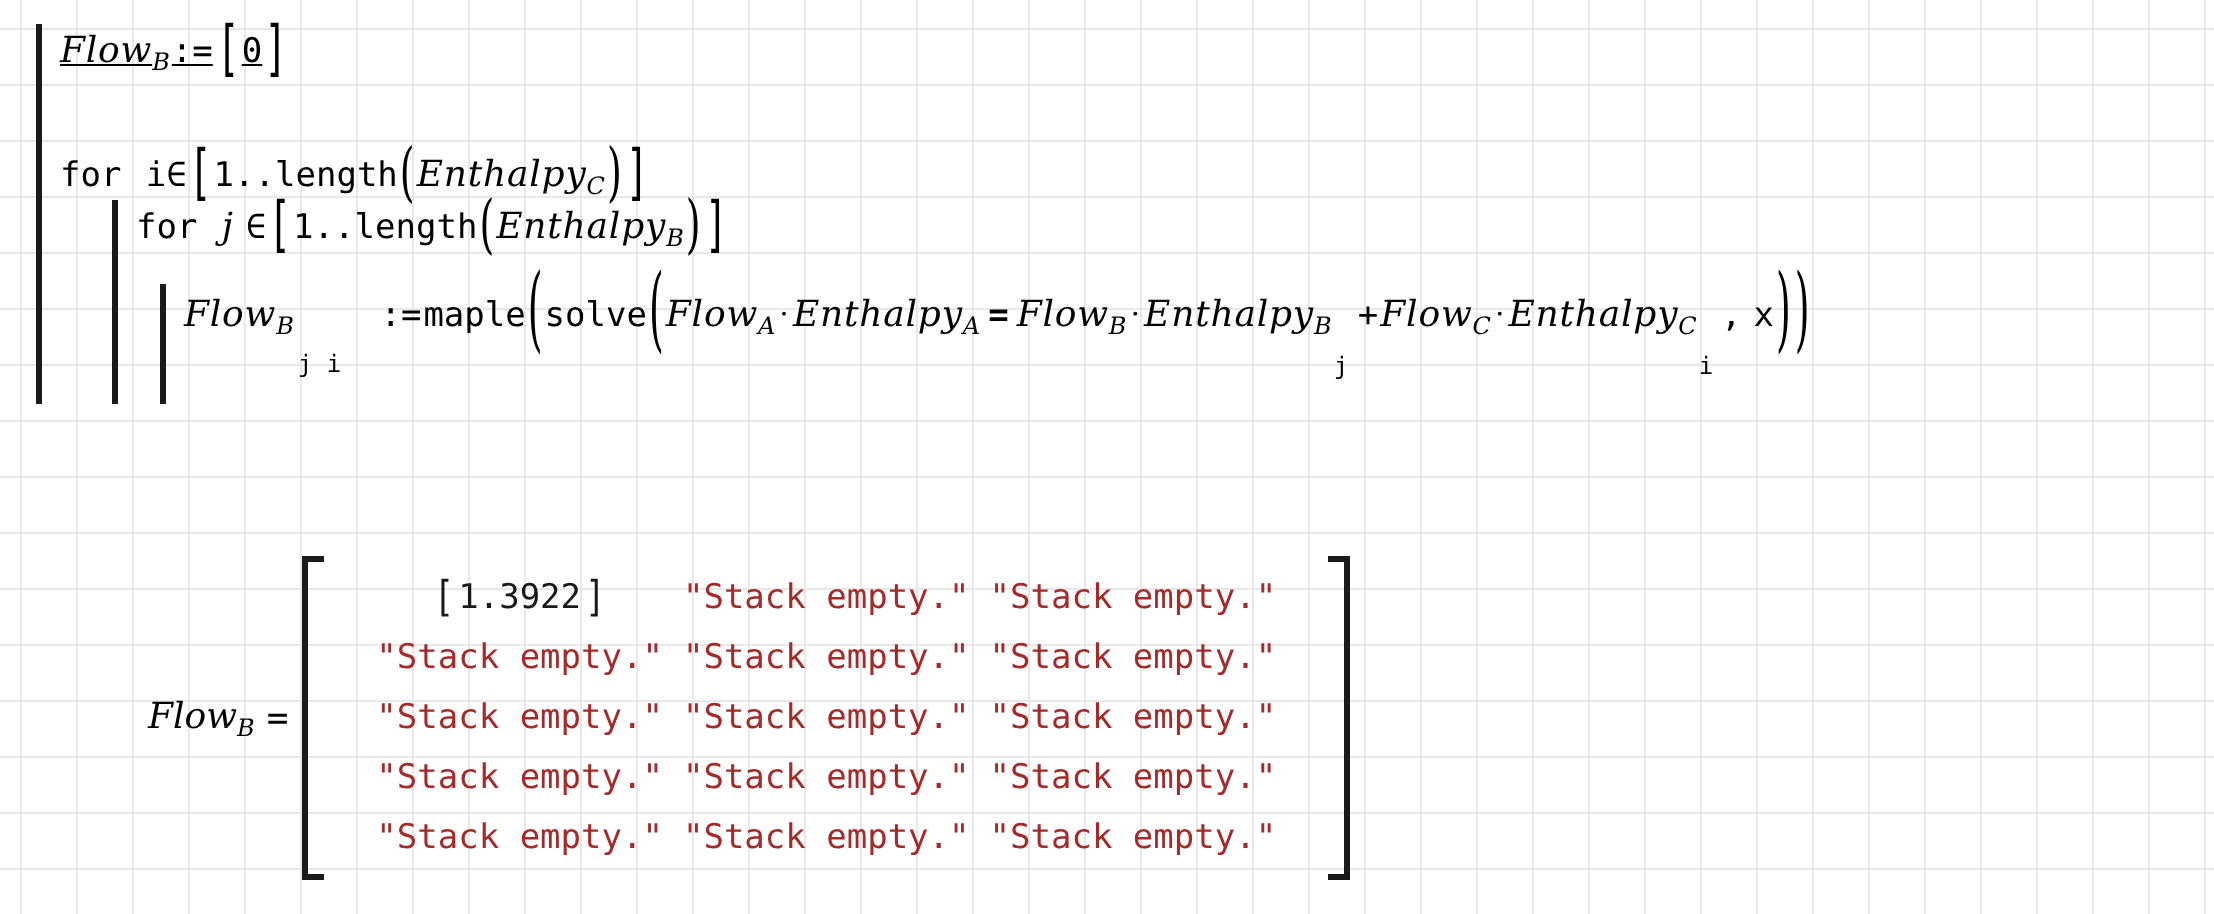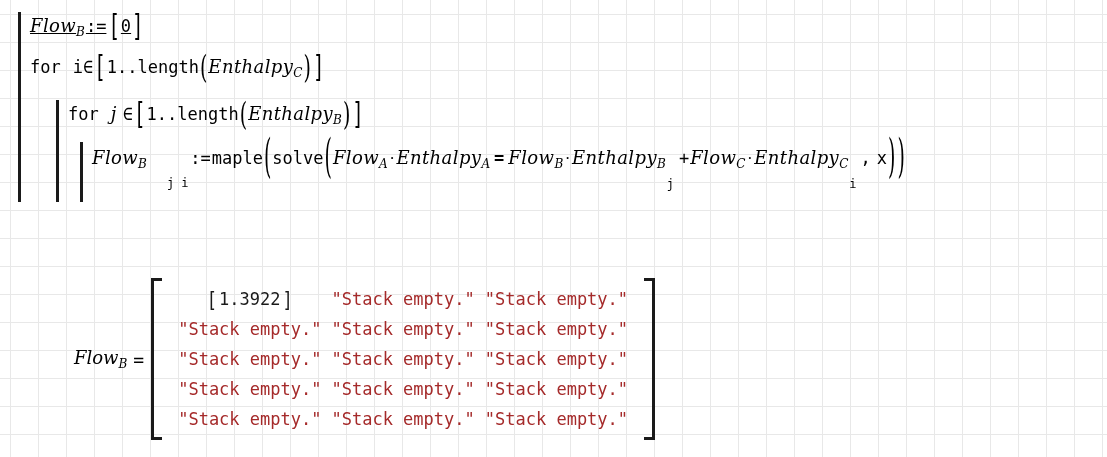--- a/index.html
+++ b/index.html
@@ -113,33 +113,33 @@
   }
   #prog-bar-outer { left: 0px;  top: 4px;  height: 190px; }
   #prog-bar-mid   { left: 38px; top: 92px; height: 102px; }
   #prog-bar-inner { left: 62px; top: 134px; height: 60px; }
 
   .prog-line {
     position: absolute;
     white-space: nowrap;
   }
   #line-init   { left: 12px; top: 8px; text-decoration: underline;  }
-  #line-for-i  { left: 12px; top: 49px;  }
+  #line-for-i  { left: 12px; top: 70px;  }
   #line-for-j  { left: 50px; top: 96px;  }
   #line-assign { left: 74px; top: 140px; }
 
   
   .dualindex {
     display: inline-block;
     position: relative;
     width: 0;
   }
   .dualindex .below {
     position: absolute;
-    left: 20px;
+    left: 2px;
     top: 13px;
     font-family: "DejaVu Sans Mono", "Liberation Mono", monospace;
     font-style: normal;
     font-size: 12px;
     white-space: nowrap;
     text-align: center;
   }
   .underidx {
     position: relative;
     display: inline-block;
@@ -194,21 +194,21 @@
   .matrix-wrap::before {
     left: 0;
     border-left: 3px solid #1a1a1a;
   }
   .matrix-wrap::after {
     right: 0;
     border-right: 3px solid #1a1a1a;
   }
   table.matrix {
     border-collapse: collapse;
-    margin: 0 10px;
+    margin: 0 20px;
   }
   table.matrix td {
     padding: 1px 5px;
     text-align: center;
     font-family: "DejaVu Sans Mono", "Liberation Mono", monospace;
     font-size: 17px;
     line-height: 28px;
     white-space: nowrap;
   }
   td.cell-string { color: #a52a2a; }

